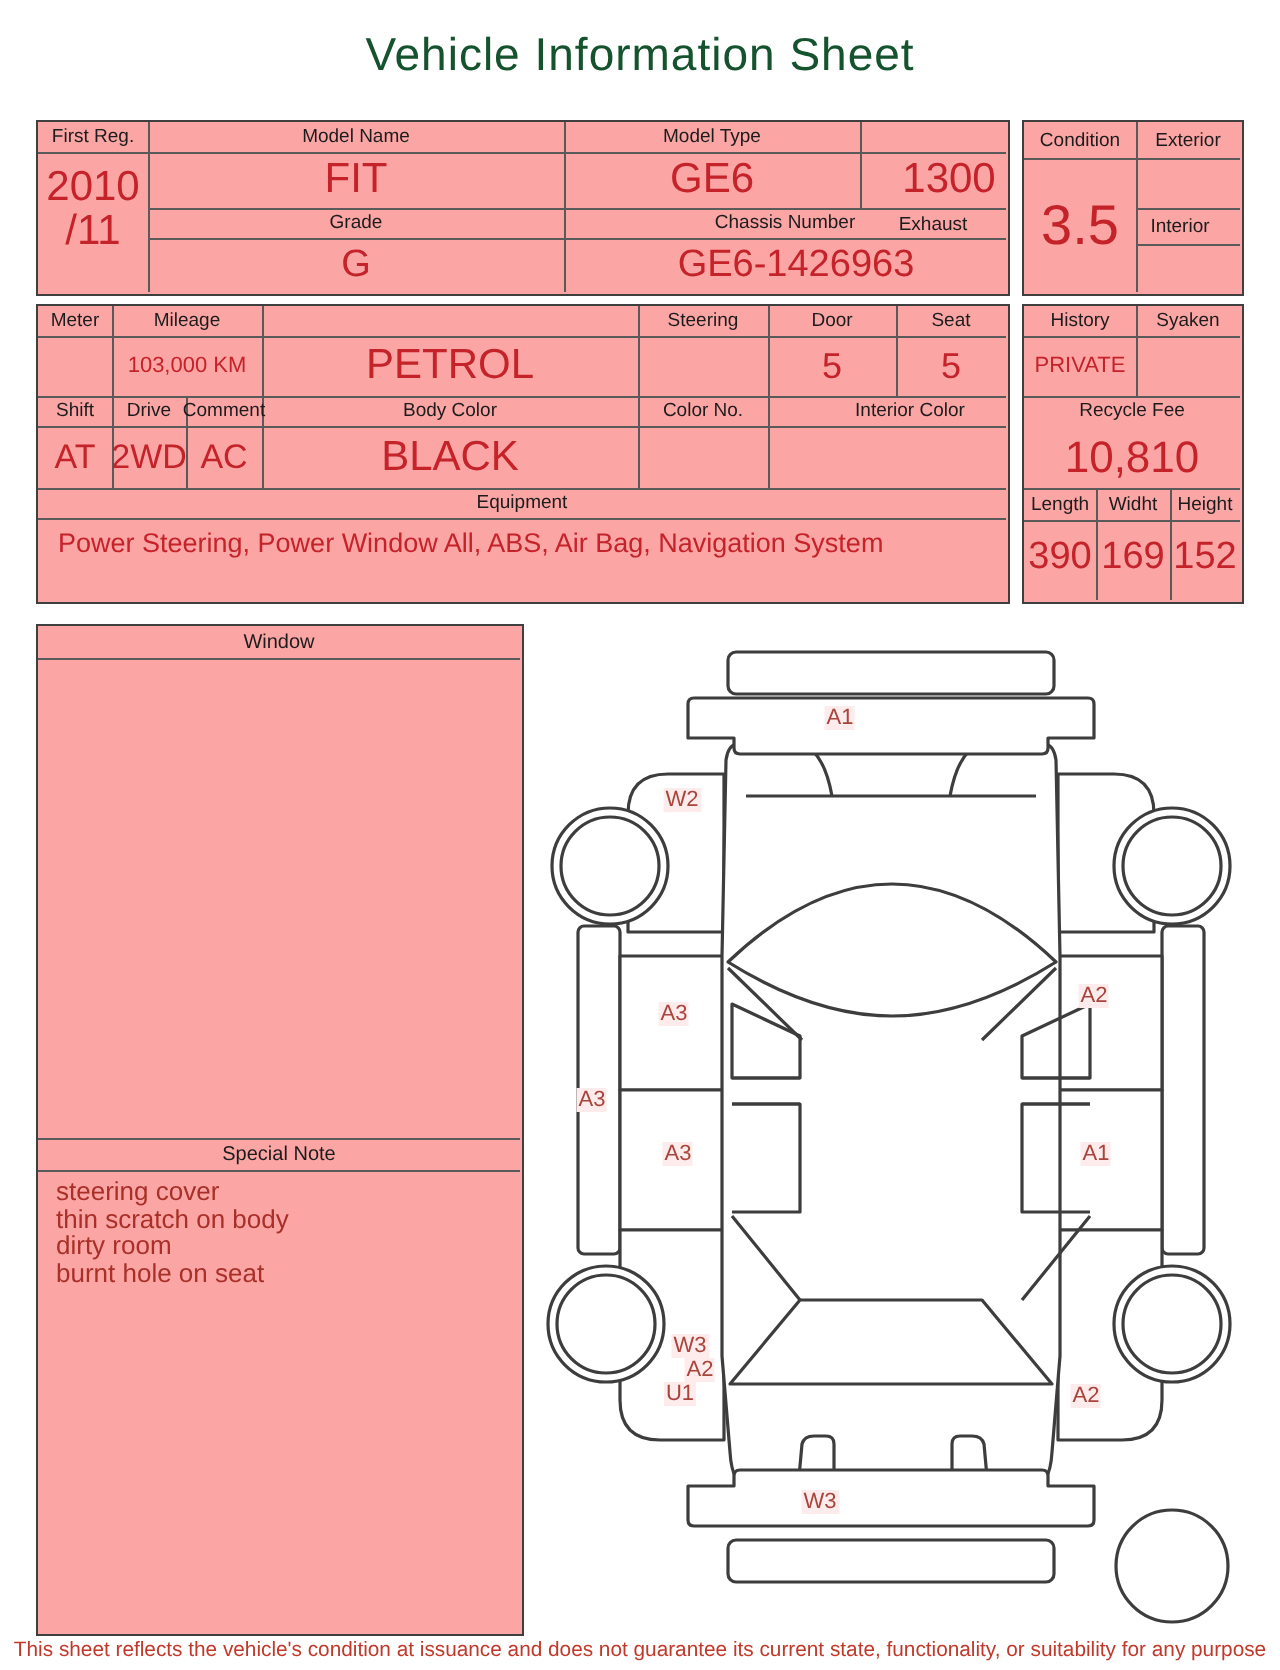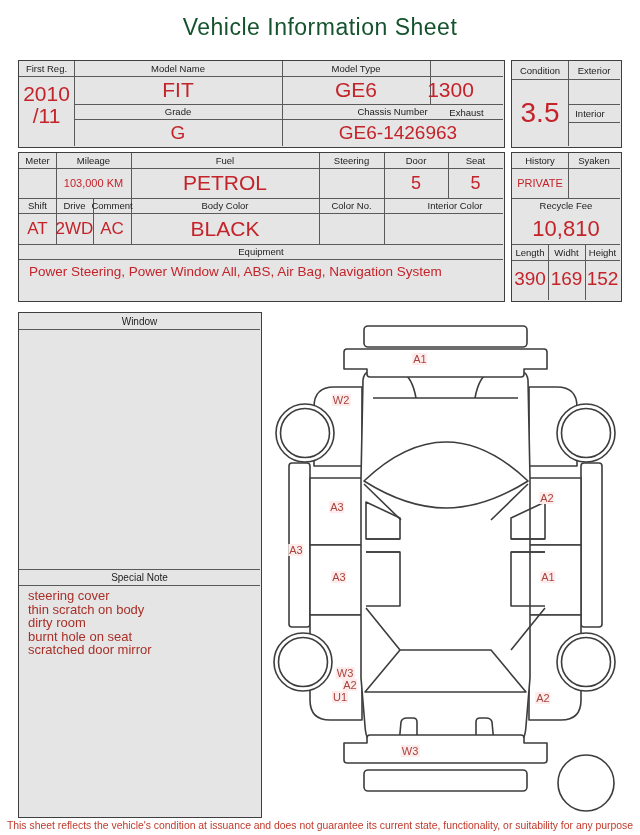--- a/index.html
+++ b/index.html
@@ -3,21 +3,21 @@
 <meta charset="utf-8">
 <style>
   * { margin:0; padding:0; box-sizing:border-box; }
   html,body { background:#fff; }
   body { font-family:"Liberation Sans", sans-serif; }
   .sheet { position:relative; width:640px; height:835px; background:#fff; overflow:hidden; }
 
   .title { position:absolute; left:0; top:14px; width:640px; text-align:center;
            font-size:23px; color:#14532d; letter-spacing:0.5px; }
 
-  .box { position:absolute; border:1.6px solid #3f3f3f; background:#e5e5e5; }
+  .box { position:absolute; border:1.6px solid #3f3f3f; background:#fca5a5; }
 
   .hl { position:absolute; height:1px; background:#5a5a5a; }
   .vl { position:absolute; width:1px; background:#5a5a5a; }
 
   .hdr { position:absolute; display:flex; align-items:center; justify-content:center;
          font-size:9.5px; color:#1c1c1c; white-space:nowrap; }
   .val { position:absolute; display:flex; align-items:center; justify-content:center;
          color:#c4232a; white-space:nowrap; }
   .sz21 { font-size:21px; } .sz19 { font-size:19px; } .sz18 { font-size:18px; }
   .sz17 { font-size:17px; } .sz28 { font-size:28px; } .sz22 { font-size:22px; }
@@ -58,21 +58,21 @@
     <div class="hdr" style="left:0; top:0; width:55px; height:15px;">First Reg.</div>
     <div class="val block sz21" style="left:0; top:22px; width:55px; line-height:22px;">
       <div>2010</div>
       <div>/11</div>
     </div>
     <div class="hdr" style="left:55px; top:0; width:208px; height:15px;">Model Name</div>
     <div class="val sz21" style="left:55px; top:15px; width:208px; height:28px;">FIT</div>
     <div class="hdr" style="left:263px; top:0; width:148px; height:15px;">Model Type</div>
     <div class="val sz21" style="left:263px; top:15px; width:148px; height:28px;">GE6</div>
     <div class="hdr" style="left:411px; top:0; width:73px; height:15px;margin-top:44px;">Exhaust</div>
-    <div class="val sz21" style="left:395px; top:15px; width:73px; height:28px;">1300</div>
+    <div class="val sz21" style="left:419px; top:15px; width:73px; height:28px;">1300</div>
     <div class="hdr" style="left:55px; top:43px; width:208px; height:15px;">Grade</div>
     <div class="val sz19" style="left:55px; top:58px; width:208px; height:27px;">G</div>
     <div class="hdr" style="left:263px; top:43px; width:221px; height:15px;">Chassis Number</div>
     <div class="val sz19" style="left:263px; top:58px; width:232px; height:27px;text-align:center;">GE6-1426963</div>
   </div>
 
   <div class="box" style="left:511px; top:60px; width:111px; height:88px;">
     <div class="vl" style="left:56px; top:0; height:85px;"></div>
     <div class="hl" style="left:0; top:18px; width:108px;"></div>
     <div class="hl" style="left:56px; top:43px; width:52px;"></div>
@@ -100,21 +100,20 @@
     <div class="vl" style="left:37px; top:45px; height:46px;"></div>
     <div class="vl" style="left:74px; top:45px; height:46px;"></div>
     <div class="vl" style="left:112px; top:45px; height:46px;"></div>
     <div class="vl" style="left:300px; top:45px; height:46px;"></div>
     <div class="vl" style="left:365px; top:45px; height:46px;"></div>
 
     <div class="hdr" style="left:0; top:0; width:37px; height:15px;">Meter</div>
     <div class="val sz12" style="left:0; top:15px; width:37px; height:30px;"></div>
     <div class="hdr" style="left:37px; top:0; width:75px; height:15px;">Mileage</div>
     <div class="val sz12" style="left:37px; top:15px; width:75px; height:30px;">103,000 KM</div>
-    <div class="hdr" style="left:112px; top:0; width:188px; height:15px;">Fuel</div>
     <div class="val sz21" style="left:112px; top:15px; width:188px; height:30px;">PETROL</div>
     <div class="hdr" style="left:300px; top:0; width:65px; height:15px;">Steering</div>
     <div class="val sz18" style="left:300px; top:15px; width:65px; height:30px;"></div>
     <div class="hdr" style="left:365px; top:0; width:64px; height:15px;">Door</div>
     <div class="val sz18" style="left:365px; top:15px; width:64px; height:30px;">5</div>
     <div class="hdr" style="left:429px; top:0; width:55px; height:15px;">Seat</div>
     <div class="val sz18" style="left:429px; top:15px; width:55px; height:30px;">5</div>
 
     <div class="hdr" style="left:0; top:45px; width:37px; height:15px;">Shift</div>
     <div class="val sz17" style="left:0; top:60px; width:37px; height:31px;">AT</div>
@@ -161,21 +160,20 @@
     <div class="hl" style="left:0; top:16px; width:241px;"></div>
     <div class="val sz13" style="left:0; top:16px; width:241px; height:240px;"></div>
     <div class="hl" style="left:0; top:256px; width:241px;"></div>
     <div class="hdr" style="left:0; top:256px; width:241px; height:16px; font-size:10px;">Special Note</div>
     <div class="hl" style="left:0; top:272px; width:241px;"></div>
     <div class="notes">
       <div>steering cover</div>
       <div>thin scratch on body</div>
       <div>dirty room</div>
       <div>burnt hole on seat</div>
-      <div>scratched door mirror</div>
     </div>
   </div>
 
   <div class="diagram">
     <svg width="370" height="512" viewBox="0 0 370 512">
       <g fill="#ffffff" stroke="#3d3d3d" stroke-width="1.6" stroke-linejoin="round">
 
         <path d="M92,79 H64 Q44,79 44,99 V158 H92 Z"></path>
         <circle cx="35" cy="125" r="29"></circle>
         <circle cx="35" cy="125" r="24.5" fill="none"></circle>

